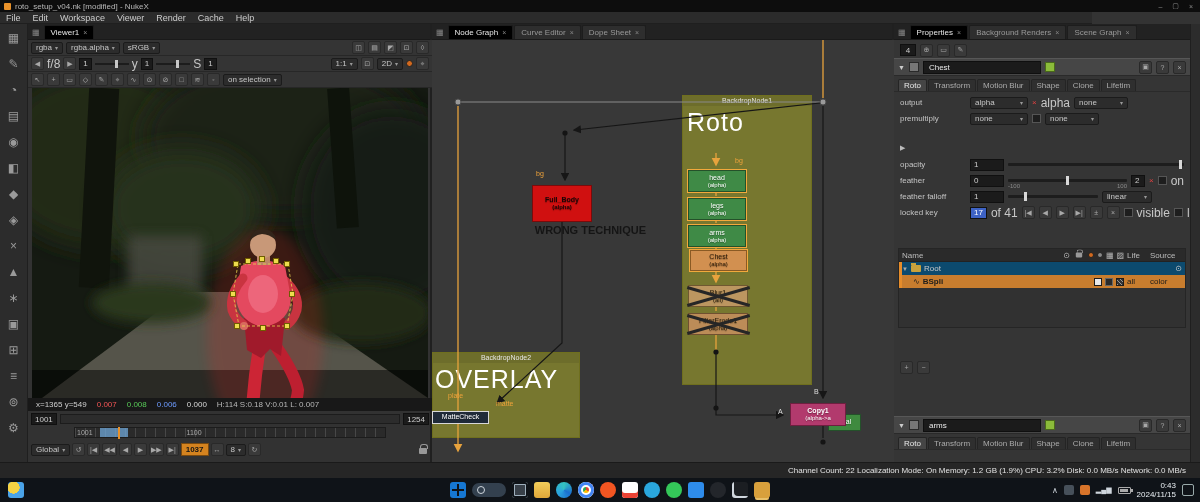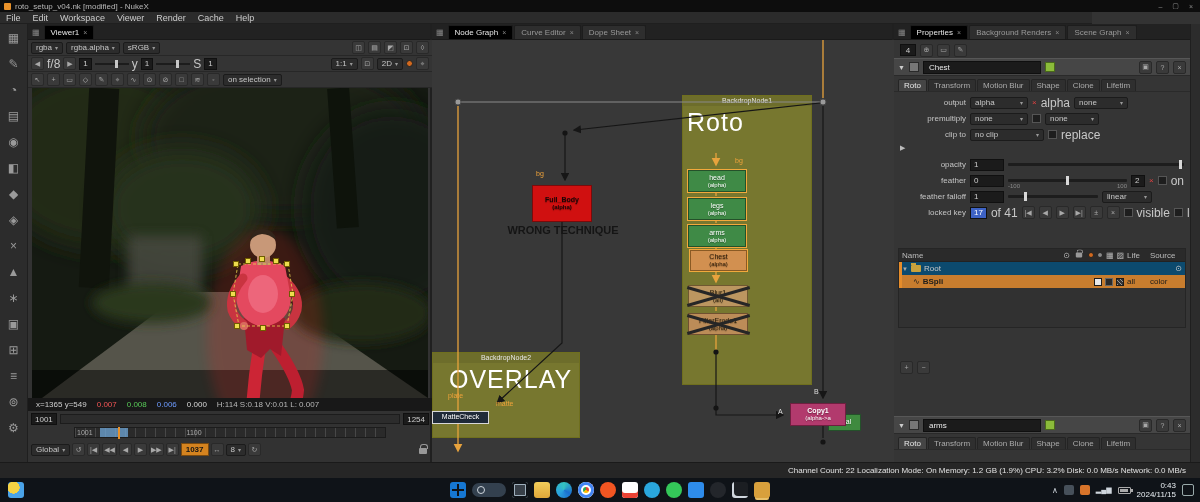--- a/index.html
+++ b/index.html
@@ -52,21 +52,21 @@
 .nlab{position:absolute;font-size:7px;color:#ddd}
 #props{left:894px;top:24px;width:296px;height:438px;background:#353535}
 .phead{position:absolute;left:0;width:296px;height:18px;background:#464646;border-top:1px solid #575757;border-bottom:1px solid #2a2a2a;display:flex;align-items:center;gap:4px;padding:0 4px}
 .namefld{background:#1b1b1b;border:1px solid #0f0f0f;color:#e8e8e8;height:13px;display:inline-flex;align-items:center;padding:0 5px;width:118px;font-size:8px}
 .greenchip{width:10px;height:10px;background:#8bbb3a;border:1px solid #4a6a1a}
 .graychip{width:10px;height:10px;background:#777;border:1px solid #2a2a2a}
 .ptabs{position:absolute;left:0;width:296px;height:15px;display:flex;align-items:flex-end;gap:1px;padding:0 4px;border-bottom:1px solid #2a2a2a}
 .ptab{background:#2f2f2f;border:1px solid #242424;border-bottom:none;color:#aaa;font-size:8px;padding:1px 5px;border-radius:2px 2px 0 0;white-space:nowrap}
 .ptab.on{background:#454545;color:#e8e8e8}
 .prow{position:absolute;left:0;width:296px;height:15px;display:flex;align-items:center;gap:4px;padding:0 6px;font-size:8px}
-.plab{width:66px;text-align:right;color:#c4c4c4;flex:none;white-space:nowrap}
+.plab{width:66px;text-align:left;color:#c4c4c4;flex:none;white-space:nowrap}
 .slider{position:relative;height:3px;background:#1d1d1d;border-radius:1px;flex:1}
 .knob{position:absolute;top:-3px;width:3px;height:9px;background:#d8d8d8}
 .tickl{position:absolute;top:4px;font-size:6px;color:#8a8a8a}
 #shtbl{position:absolute;left:4px;top:224px;width:288px;height:80px;background:#313131;border:1px solid #252525}
 .throw{display:flex;align-items:center;height:13px;font-size:8px;gap:3px;padding:0 3px}
 .thead{background:#2a2a2a;border-bottom:1px solid #222;color:#bbb}
 .selrow{background:#c87d2e;color:#1c1c1c}
 .sw{width:8px;height:8px;border:1px solid #1c1c1c;flex:none}
 .sww{background:#e8e8e8}.swd{background:#2a2a2a;border-color:#666}
 .swh{background:repeating-linear-gradient(45deg,#999 0 1px,#333 1px 3px)}
@@ -326,21 +326,21 @@
         </div>
     </div>
     <div id="canvas">
 
       <div class="backdrop" style="left:250px;top:55px;width:130px;height:290px">
         <div class="bdt">BackdropNode1</div>
         <div class="bdl" style="left:4px;top:12px">Roto</div>
       </div>
       <div class="backdrop" style="left:0px;top:312px;width:148px;height:86px">
         <div class="bdt">BackdropNode2</div>
-        <div class="bdl" style="left:16px;top:12px">OVERLAY</div>
+        <div class="bdl" style="left:2px;top:12px">OVERLAY</div>
       </div>
 
       <svg id="wires" width="462" height="422" style="top:0">
         <defs>
           <marker id="ma" markerWidth="7" markerHeight="7" refX="5" refY="3.5" orient="auto">
               <path d="M0,0L7,3.5L0,7Z" fill="#e8a33d"></path>
             </marker>
           <marker id="mb" markerWidth="7" markerHeight="7" refX="5" refY="3.5" orient="auto">
               <path d="M0,0L7,3.5L0,7Z" fill="#161616"></path>
             </marker>
@@ -366,21 +366,21 @@
         <circle cx="133" cy="93" r="2.6" fill="#141414"></circle>
         <circle cx="284" cy="312" r="2.6" fill="#141414"></circle>
         <circle cx="284" cy="368" r="2.6" fill="#141414"></circle>
         <circle cx="391" cy="402" r="2.6" fill="#141414"></circle>
       </svg>
 
       <div class="gn" style="left:100px;top:145px;width:60px;height:37px;background:#d01010;border-color:#7a0b0b;color:#1d0505;font-weight:bold">
         <span>Full_Body</span>
           <span class="s2">(alpha)</span>
       </div>
-      <div style="position:absolute;left:48px;top:184px;width:166px;text-align:center;font-size:11px;color:#151515;font-weight:bold">WRONG TECHNIQUE</div>
+      <div style="position:absolute;left:48px;top:184px;width:166px;text-align:right;font-size:11px;color:#151515;font-weight:bold">WRONG TECHNIQUE</div>
 
       <div class="gn sel" style="left:256px;top:130px;width:58px;height:22px;background:#3f8a46;border-color:#24512a">
         <span>head</span>
           <span class="s2">(alpha)</span>
       </div>
       <div class="gn sel" style="left:256px;top:158px;width:58px;height:22px;background:#3f8a46;border-color:#24512a">
         <span>legs</span>
           <span class="s2">(alpha)</span>
       </div>
       <div class="gn sel" style="left:256px;top:185px;width:58px;height:22px;background:#3f8a46;border-color:#24512a">
@@ -483,30 +483,20 @@
           <span>none</span>
           <span class="spacer"></span>
           <span class="c">▾</span>
         </span>
       <span class="cbx"></span>
       <span class="dd" style="width:54px">
           <span>none</span>
           <span class="spacer"></span>
           <span class="c">▾</span>
         </span>
-    </div>
-    <div class="prow" style="top:103px">
-      <span class="plab">clip to</span>
-      <span class="dd" style="width:74px">
-          <span>no clip</span>
-          <span class="spacer"></span>
-          <span class="c">▾</span>
-        </span>
-      <span class="cbx"></span>
-      <span class="lbl">replace</span>
     </div>
     <div class="prow" style="top:119px;height:10px">
       <span style="font-size:7px;color:#bbb">▶</span>
     </div>
     <div class="prow" style="top:133px">
       <span class="plab">opacity</span>
       <span class="fld" style="width:34px">1</span>
       <span class="slider">
           <span class="knob" style="left:97%"></span>
         </span>

